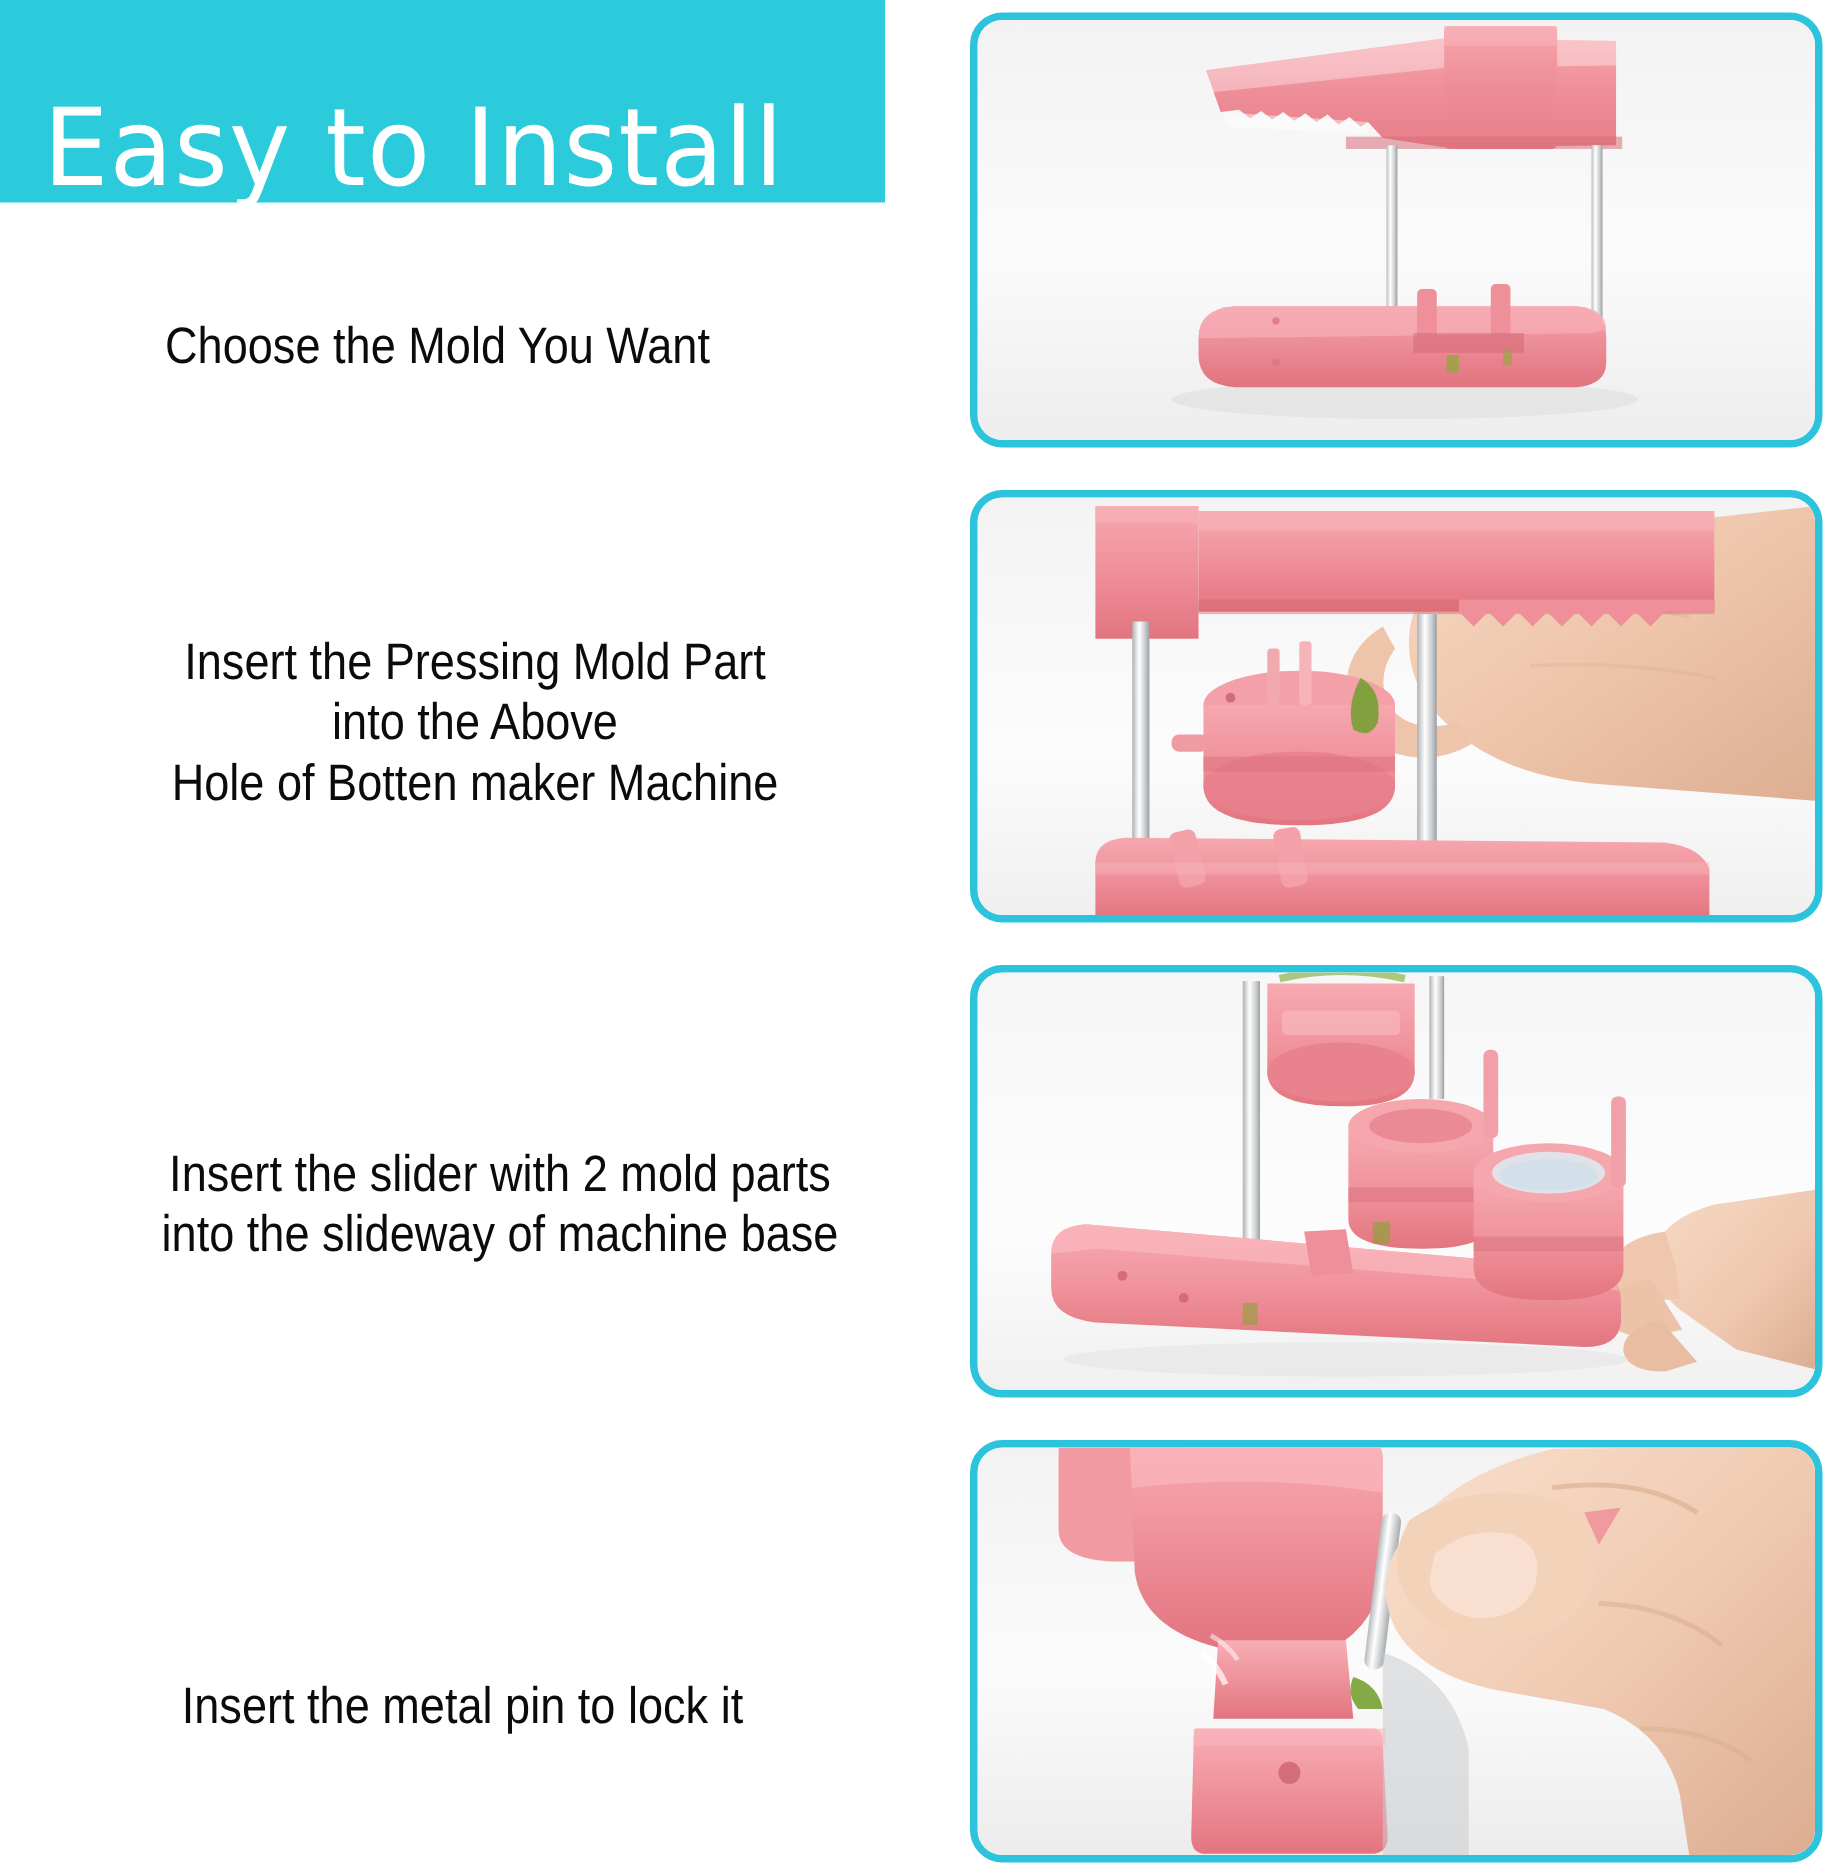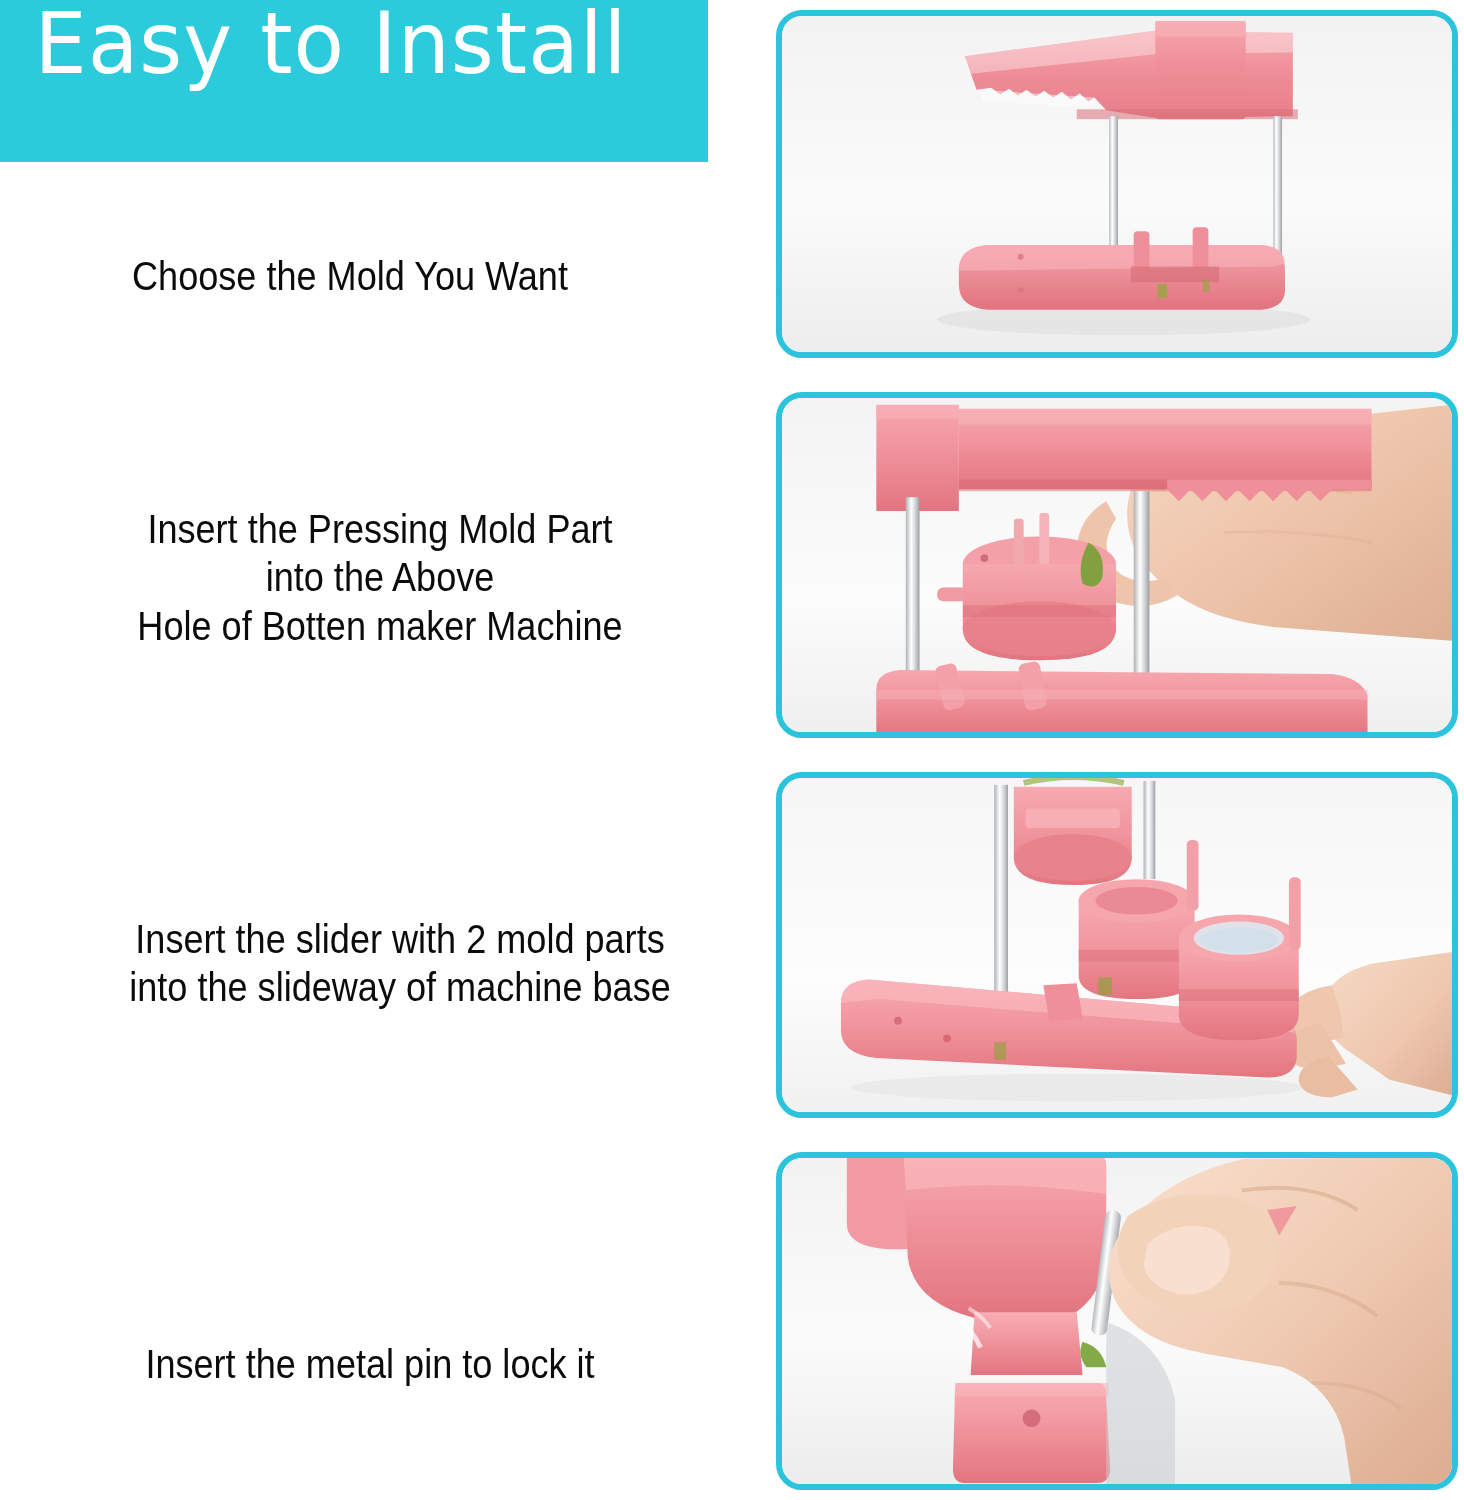--- a/index.html
+++ b/index.html
@@ -33,21 +33,21 @@
   }
 
   #header-banner {
     position: absolute;
     left: 0;
     top: 0;
     width: 708px;
     height: 162px;
     background: #2bcbdc;
     display: flex;
-    align-items: flex-start;
+    align-items: flex-end;
   }
   #header-title {
     color: #ffffff;
     font-family: "DejaVu Sans", sans-serif;
     font-size: 86px;
     font-weight: 400;
     letter-spacing: 1px;
     padding-left: 36px;
     line-height: 1;
     white-space: nowrap;

